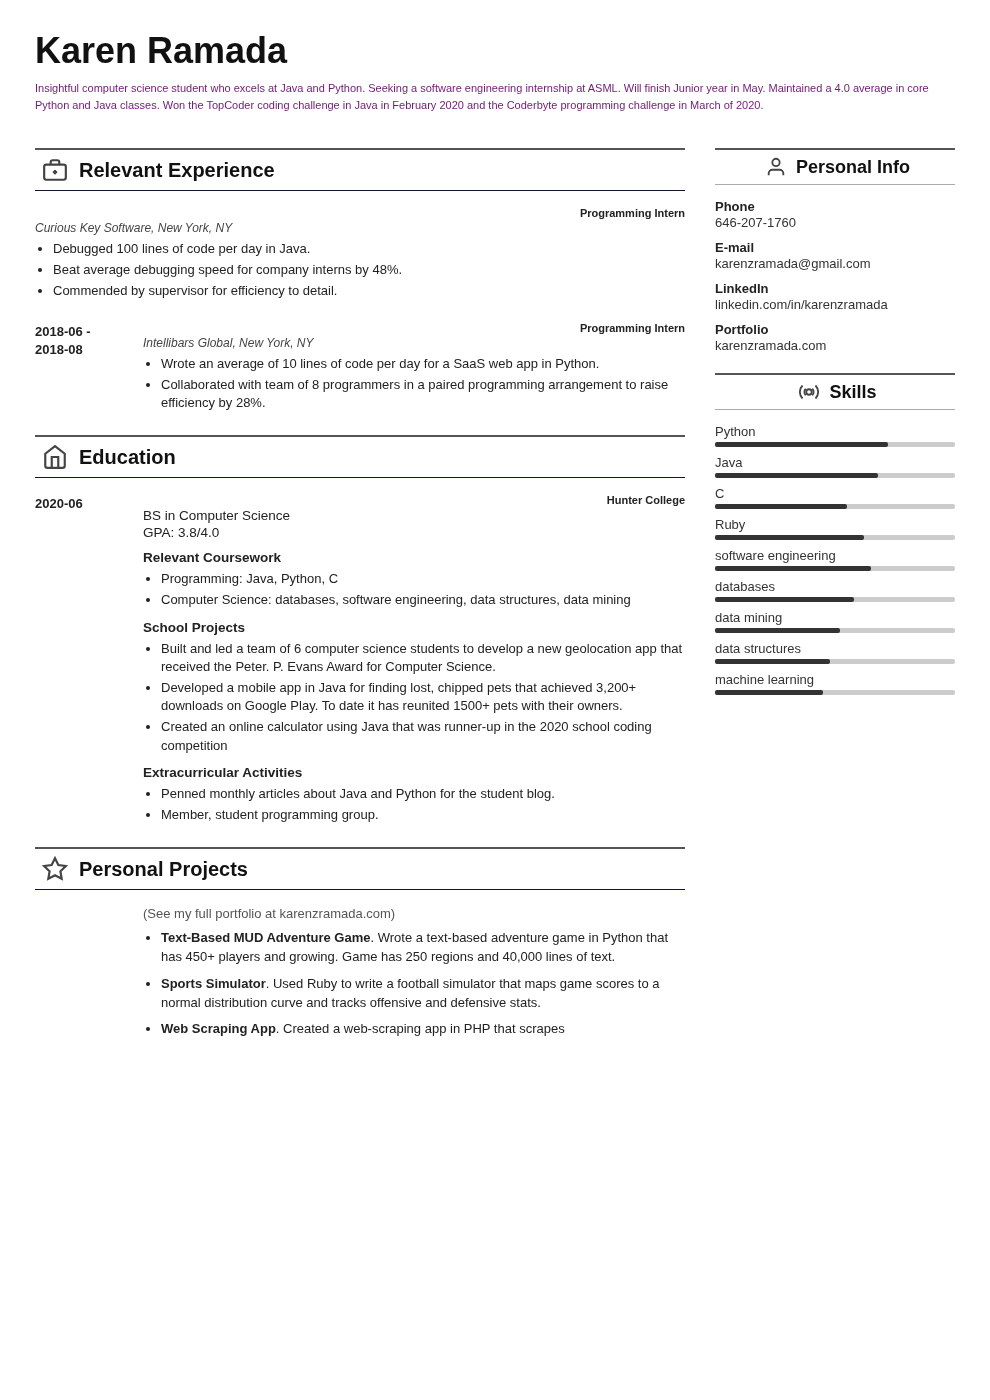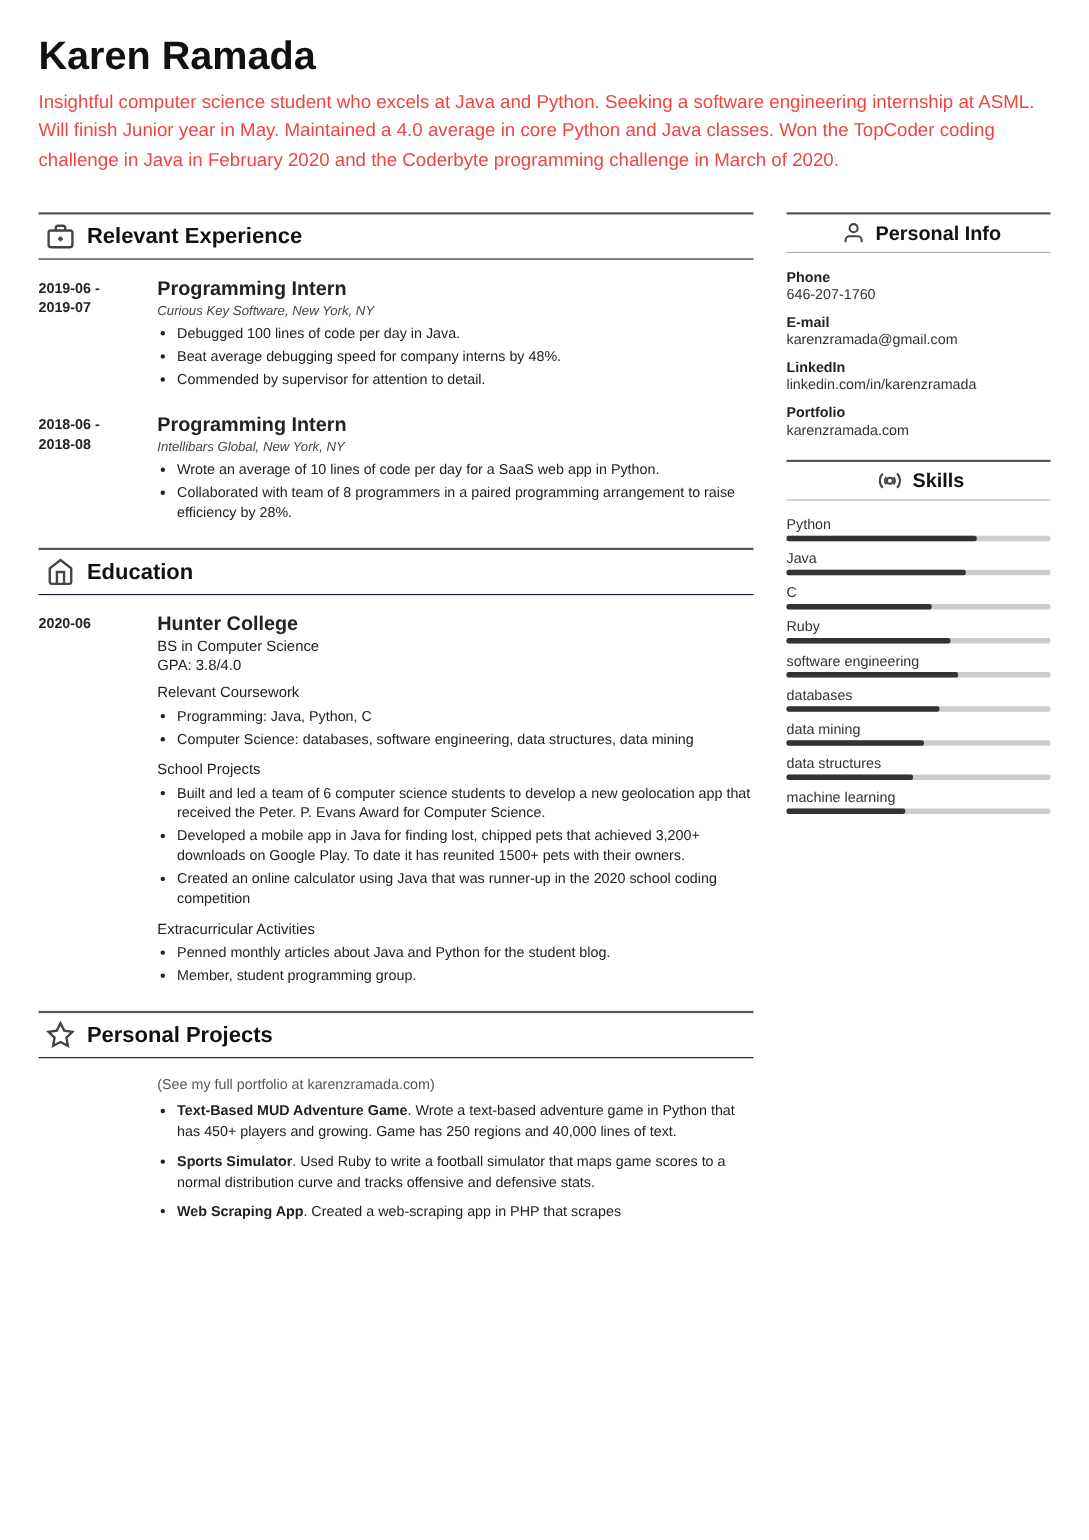--- a/index.html
+++ b/index.html
@@ -19,23 +19,23 @@
     .name-section {
       margin-bottom: 14px;
     }
     .name-section h1 {
       font-size: 36px;
       font-weight: 700;
       color: #111;
       margin-bottom: 8px;
     }
     .summary {
-      font-size: 17px;
+      font-size: 11px;
       line-height: 1.55;
-      color: #ef4444;
+      color: #701a75;
       margin-bottom: 20px;
     }
     .main-content {
       display: flex;
       gap: 30px;
       align-items: flex-start;
     }
     .left-col {
       flex: 1 1 0;
       min-width: 0;
@@ -82,23 +82,24 @@
       font-size: 13px;
       font-weight: 700;
       color: #222;
       line-height: 1.4;
       padding-top: 1px;
     }
     .entry-content {
       flex: 1;
     }
     .entry-content .job-title {
-      font-size: 18px;
+      font-size: 11px;
       font-weight: 700;
       margin-bottom: 2px;
+      text-align: right;
     }
     .entry-content .company {
       font-style: italic;
       font-size: 12px;
       color: #444;
       margin-bottom: 5px;
     }
     .entry-content ul {
       padding-left: 18px;
       margin-top: 4px;
@@ -112,21 +113,21 @@
       font-size: 13.5px;
       margin-bottom: 2px;
     }
     .entry-content .gpa {
       font-size: 13.5px;
       margin-bottom: 10px;
     }
 
     .subsection-title {
       font-size: 13.5px;
-      font-weight: 400;
+      font-weight: 700;
       margin-top: 10px;
       margin-bottom: 5px;
     }
 
     
     .projects-section {
       margin-top: 5px;
     }
     .projects-note {
       font-size: 13px;
@@ -238,28 +239,27 @@
               <rect x="2" y="7" width="20" height="14" rx="2"></rect>
               <path d="M16 7V5a2 2 0 0 0-2-2h-4a2 2 0 0 0-2 2v2"></path>
               <line x1="12" y1="12" x2="12" y2="16"></line>
               <line x1="10" y1="14" x2="14" y2="14"></line>
             </svg>
           </div>
           <h2>Relevant Experience</h2>
         </div>
 
         <div class="entry">
-          <div class="entry-date">2019-06 -<br>2019-07</div>
           <div class="entry-content">
             <div class="job-title">Programming Intern</div>
             <div class="company">Curious Key Software, New York, NY</div>
             <ul>
               <li>Debugged 100 lines of code per day in Java.</li>
               <li>Beat average debugging speed for company interns by 48%.</li>
-              <li>Commended by supervisor for attention to detail.</li>
+              <li>Commended by supervisor for efficiency to detail.</li>
             </ul>
           </div>
         </div>
 
         <div class="entry">
           <div class="entry-date">2018-06 -<br>2018-08</div>
           <div class="entry-content">
             <div class="job-title">Programming Intern</div>
             <div class="company">Intellibars Global, New York, NY</div>
             <ul>

